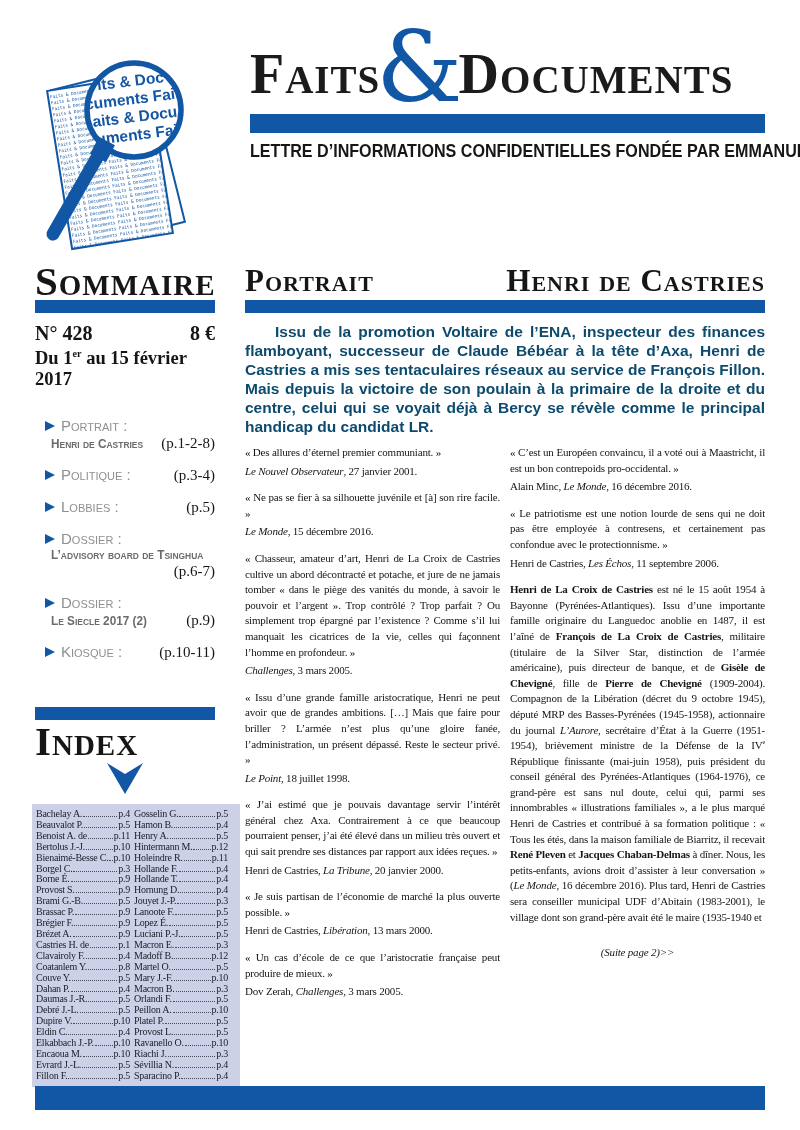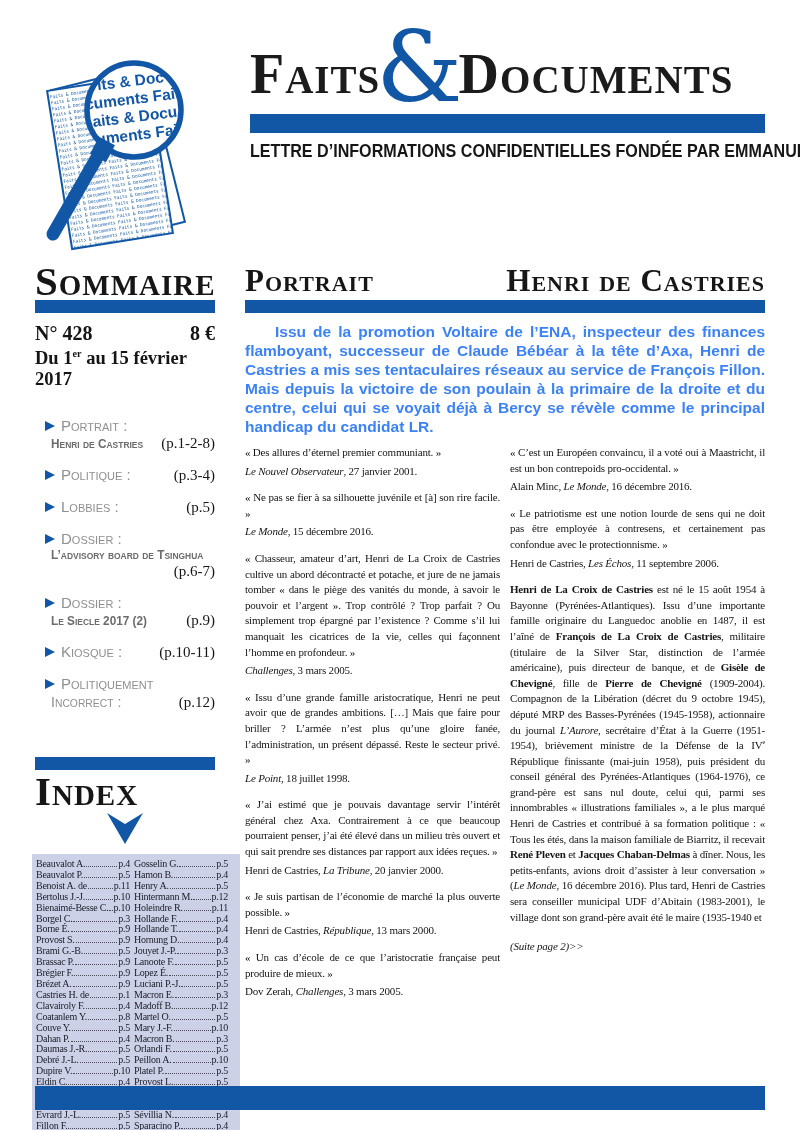--- a/index.html
+++ b/index.html
@@ -54,29 +54,29 @@
   .index-head{margin-top:4px;}
   .ix-arrow{display:block;margin:5px auto 9px;}
   .index-box{background:#ccd1e7;width:200px;margin-left:-3px;padding:5px 4px;display:flex;gap:4px;}
   .ix-col{width:94px;flex:none;min-width:0;}
   .ix-row{display:flex;align-items:baseline;font-size:10px;line-height:10.9px;color:#20222e;
           letter-spacing:-0.25px;white-space:nowrap;}
   .ix-l{flex:1;border-bottom:1px dotted #4a4a5a;margin:0 1px 2px 1px;min-width:2px;}
 
   
   .intro{font-family:"Liberation Sans",sans-serif;font-weight:700;font-size:15.5px;line-height:19px;
-         text-align:justify;text-indent:30px;color:#3b82f6;margin:9px 0 0;}
+         text-align:justify;text-indent:30px;color:#0c4a6e;margin:9px 0 0;}
   .cols{display:flex;gap:10px;height:646px;overflow:hidden;margin-top:7px;}
   .col{width:255px;flex:none;}
   .para{margin:0;font-size:11px;line-height:15.6px;letter-spacing:-0.2px;color:#151515;}
   .para.quote{text-align:justify;margin-top:11px;}
   .para.source{margin-top:3px;}
   .para.body{text-align:justify;margin-top:11px;}
   .col .para:first-child{margin-top:2px;}
-  .para.suite{text-align:left;font-style:italic;margin-top:14px;}
+  .para.suite{text-align:center;font-style:italic;margin-top:20px;}
   .it{font-style:italic;}
   .bd{font-weight:700;}
 
   .bottom-bar{position:absolute;left:35px;top:1086px;width:730px;height:24px;}
 </style>
 </head>
 <body>
 
 <div class="page">
 
@@ -204,41 +204,31 @@
               <span class="som-pages">(p.9)</span>
             </div>
           </li>
           <li class="som-item">
             <div class="som-row">
               <span class="tri"></span>
               <span class="som-label">Kiosque :</span>
               <span class="som-pages">(p.10-11)</span>
             </div>
           </li>
-          <li class="som-item">
-            <div class="som-row">
-              <span class="tri"></span>
-              <span class="som-label">Politiquement</span>
-            </div>
-            <div class="som-sub-row">
-              <span class="som-sub light">Incorrect :</span>
-              <span class="som-pages">(p.12)</span>
-            </div>
-          </li>
         </ul>
 
       <div class="bar index-topbar"></div>
       <div class="sec-head index-head">Index</div>
       <svg class="ix-arrow" width="40" height="32" viewBox="0 0 40 32">
         <polygon points="2,0 20,11 38,0 20,31" fill="#1257a5"></polygon>
       </svg>
       <div class="index-box">
         <div class="ix-col" id="index-col-1">
             <div class="ix-row">
-              <span class="ix-n">Beauvalot A.</span>
+              <span class="ix-n">Bachelay A.</span>
               <span class="ix-l"></span>
               <span class="ix-p">p.4</span>
             </div>
             <div class="ix-row">
               <span class="ix-n">Beauvalot P.</span>
               <span class="ix-l"></span>
               <span class="ix-p">p.5</span>
             </div>
             <div class="ix-row">
               <span class="ix-n">Benoist A. de</span>
@@ -501,21 +491,21 @@
             <p class="para source"><span class="it">Le Nouvel Observateur</span><span>, 27 janvier 2001.</span></p>
             <p class="para quote"><span>« Ne pas se fier à sa silhouette juvénile et [à] son rire facile. »</span></p>
             <p class="para source"><span class="it">Le Monde</span><span>, 15 décembre 2016.</span></p>
             <p class="para quote"><span>« Chasseur, amateur d’art, Henri de La Croix de Castries cultive un abord décontracté et potache, et jure de ne jamais tomber « dans le piège des vanités du monde, à savoir le pouvoir et l’argent ». Trop contrôlé ? Trop parfait ? Ou simplement trop épargné par l’existence ? Comme s’il lui manquait les cicatrices de la vie, celles qui façonnent l’homme en profondeur. »</span></p>
             <p class="para source"><span class="it">Challenges</span><span>, 3 mars 2005.</span></p>
             <p class="para quote"><span>« Issu d’une grande famille aristocratique, Henri ne peut avoir que de grandes ambitions. […] Mais que faire pour briller ? L’armée n’est plus qu’une gloire fanée, l’administration, un présent dépassé. Reste le secteur privé. »</span></p>
             <p class="para source"><span class="it">Le Point</span><span>, 18 juillet 1998.</span></p>
             <p class="para quote"><span>« J’ai estimé que je pouvais davantage servir l’intérêt général chez Axa. Contrairement à ce que beaucoup pourraient penser, j’ai été élevé dans un milieu très ouvert et qui sait prendre ses distances par rapport aux idées reçues. »</span></p>
             <p class="para source"><span>Henri de Castries, </span><span class="it">La Tribune</span><span>, 20 janvier 2000.</span></p>
             <p class="para quote"><span>« Je suis partisan de l’économie de marché la plus ouverte possible. »</span></p>
-            <p class="para source"><span>Henri de Castries, </span><span class="it">République</span><span>, 13 mars 2000.</span></p>
+            <p class="para source"><span>Henri de Castries, </span><span class="it">Libération</span><span>, 13 mars 2000.</span></p>
             <p class="para quote"><span>« Un cas d’école de ce que l’aristocratie française peut produire de mieux. »</span></p>
             <p class="para source"><span>Dov Zerah, </span><span class="it">Challenges</span><span>, 3 mars 2005.</span></p>
           </div>
         <div class="col" id="col-right">
             <p class="para quote"><span>« C’est un Européen convaincu, il a voté oui à Maastricht, il est un bon contrepoids pro-occidental. »</span></p>
             <p class="para source"><span>Alain Minc, </span><span class="it">Le Monde</span><span>, 16 décembre 2016.</span></p>
             <p class="para quote"><span>« Le patriotisme est une notion lourde de sens qui ne doit pas être employée à contresens, et certainement pas confondue avec le protectionnisme. »</span></p>
             <p class="para source"><span>Henri de Castries, </span><span class="it">Les Échos</span><span>, 11 septembre 2006.</span></p>
             <p class="para body"><span class="bd">Henri de La Croix de Castries</span><span> est né le 15 août 1954 à Bayonne (Pyrénées-Atlantiques). Issu d’une importante famille originaire du Languedoc anoblie en 1487, il est l’aîné de </span><span class="bd">François de La Croix de Castries</span><span>, militaire (titulaire de la Silver Star, distinction de l’armée américaine), puis directeur de banque, et de </span><span class="bd">Gisèle de Chevigné</span><span>, fille de </span><span class="bd">Pierre de Chevigné</span><span> (1909-2004). Compagnon de la Libération (décret du 9 octobre 1945), député MRP des Basses-Pyrénées (1945-1958), actionnaire du journal </span><span class="it">L’Aurore</span><span>, secrétaire d’État à la Guerre (1951-1954), brièvement ministre de la Défense de la IV</span><span class="sup">e</span><span> République finissante (mai-juin 1958), puis président du conseil général des Pyrénées-Atlantiques (1964-1976), ce grand-père est sans nul doute, celui qui, parmi ses innombrables « illustrations familiales », a le plus marqué Henri de Castries et contribué à sa formation politique : « Tous les étés, dans la maison familiale de Biarritz, il recevait </span><span class="bd">René Pleven</span><span> et </span><span class="bd">Jacques Chaban-Delmas</span><span> à dîner. Nous, les petits-enfants, avions droit d’assister à leur conversation » (</span><span class="it">Le Monde</span><span>, 16 décembre 2016). Plus tard, Henri de Castries sera conseiller municipal UDF d’Abitain (1983-2001), le village dont son grand-père avait été le maire (1935-1940 et</span></p>
             <p class="para suite"><span class="it">(Suite page 2)&gt;&gt;</span></p>

